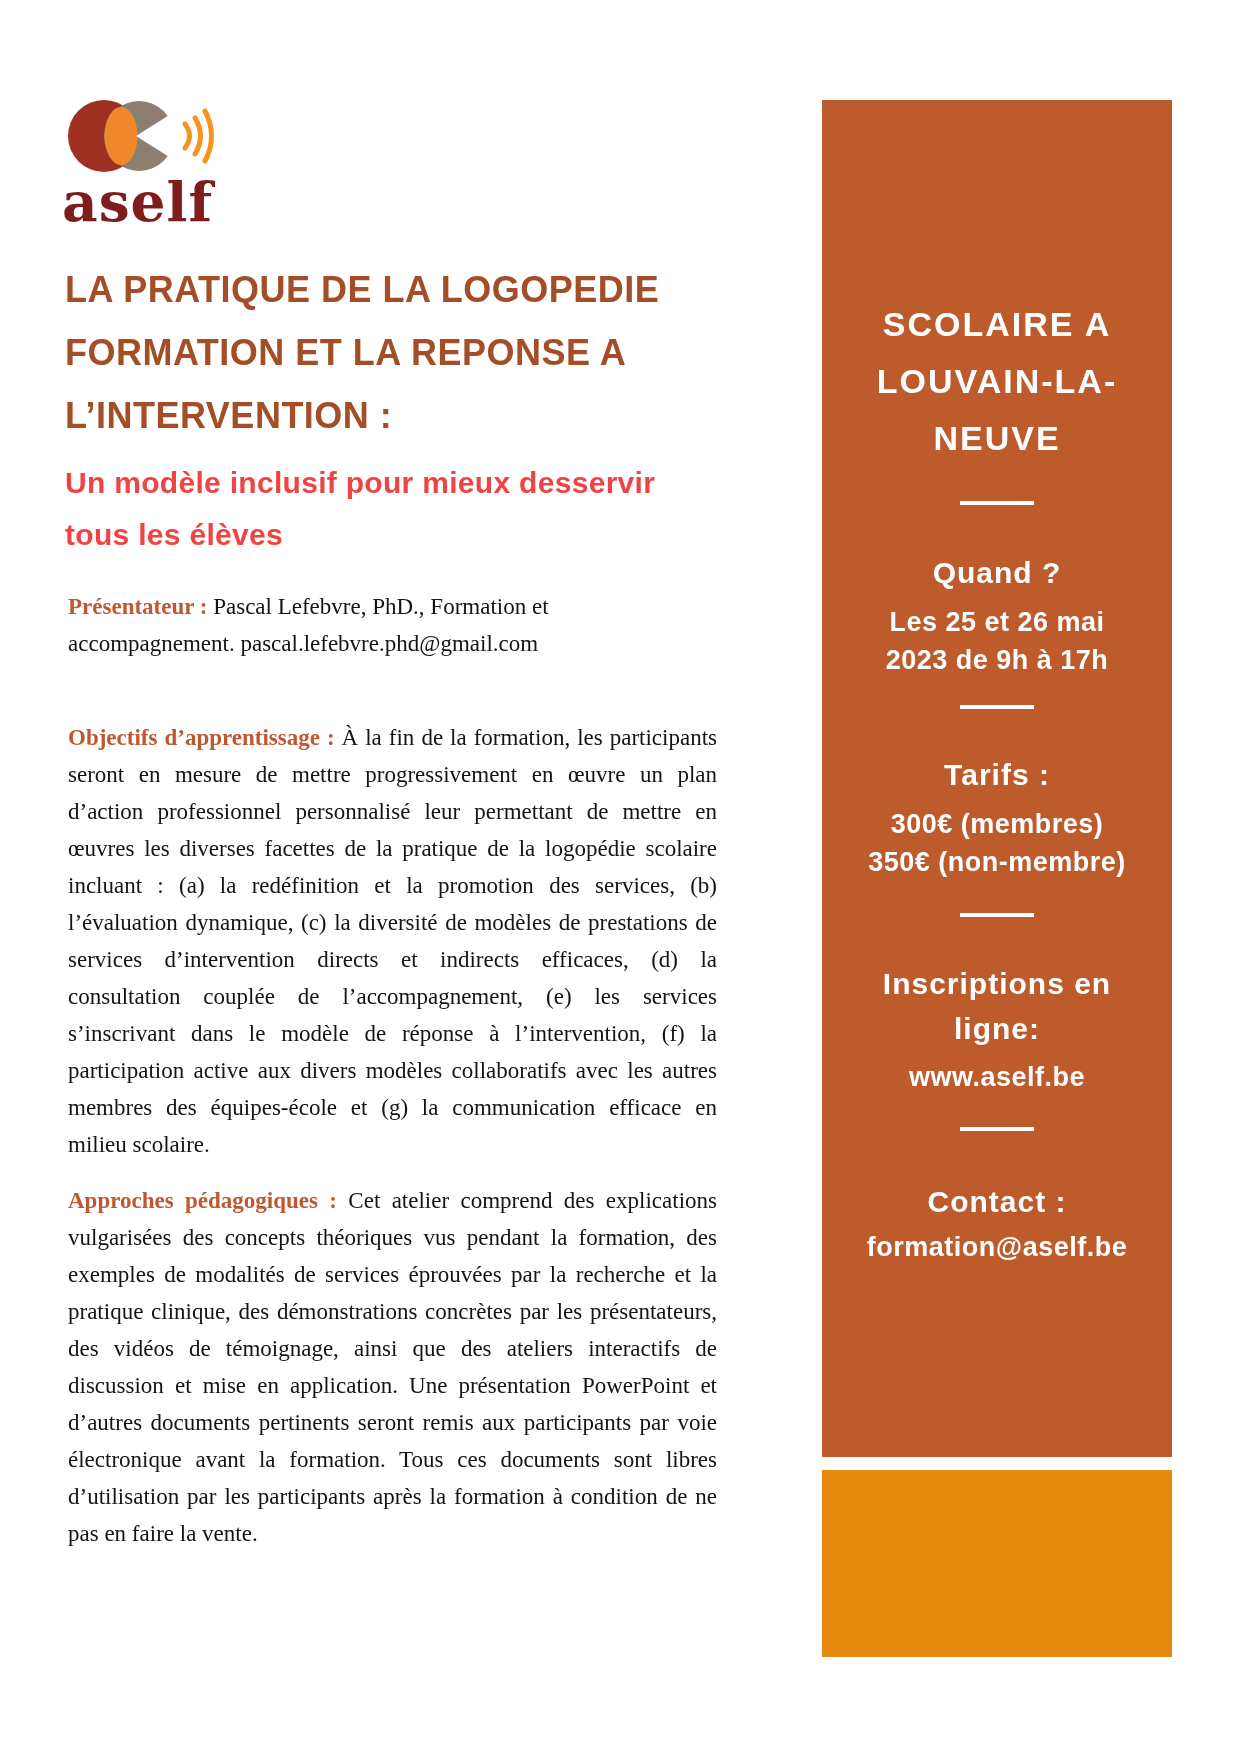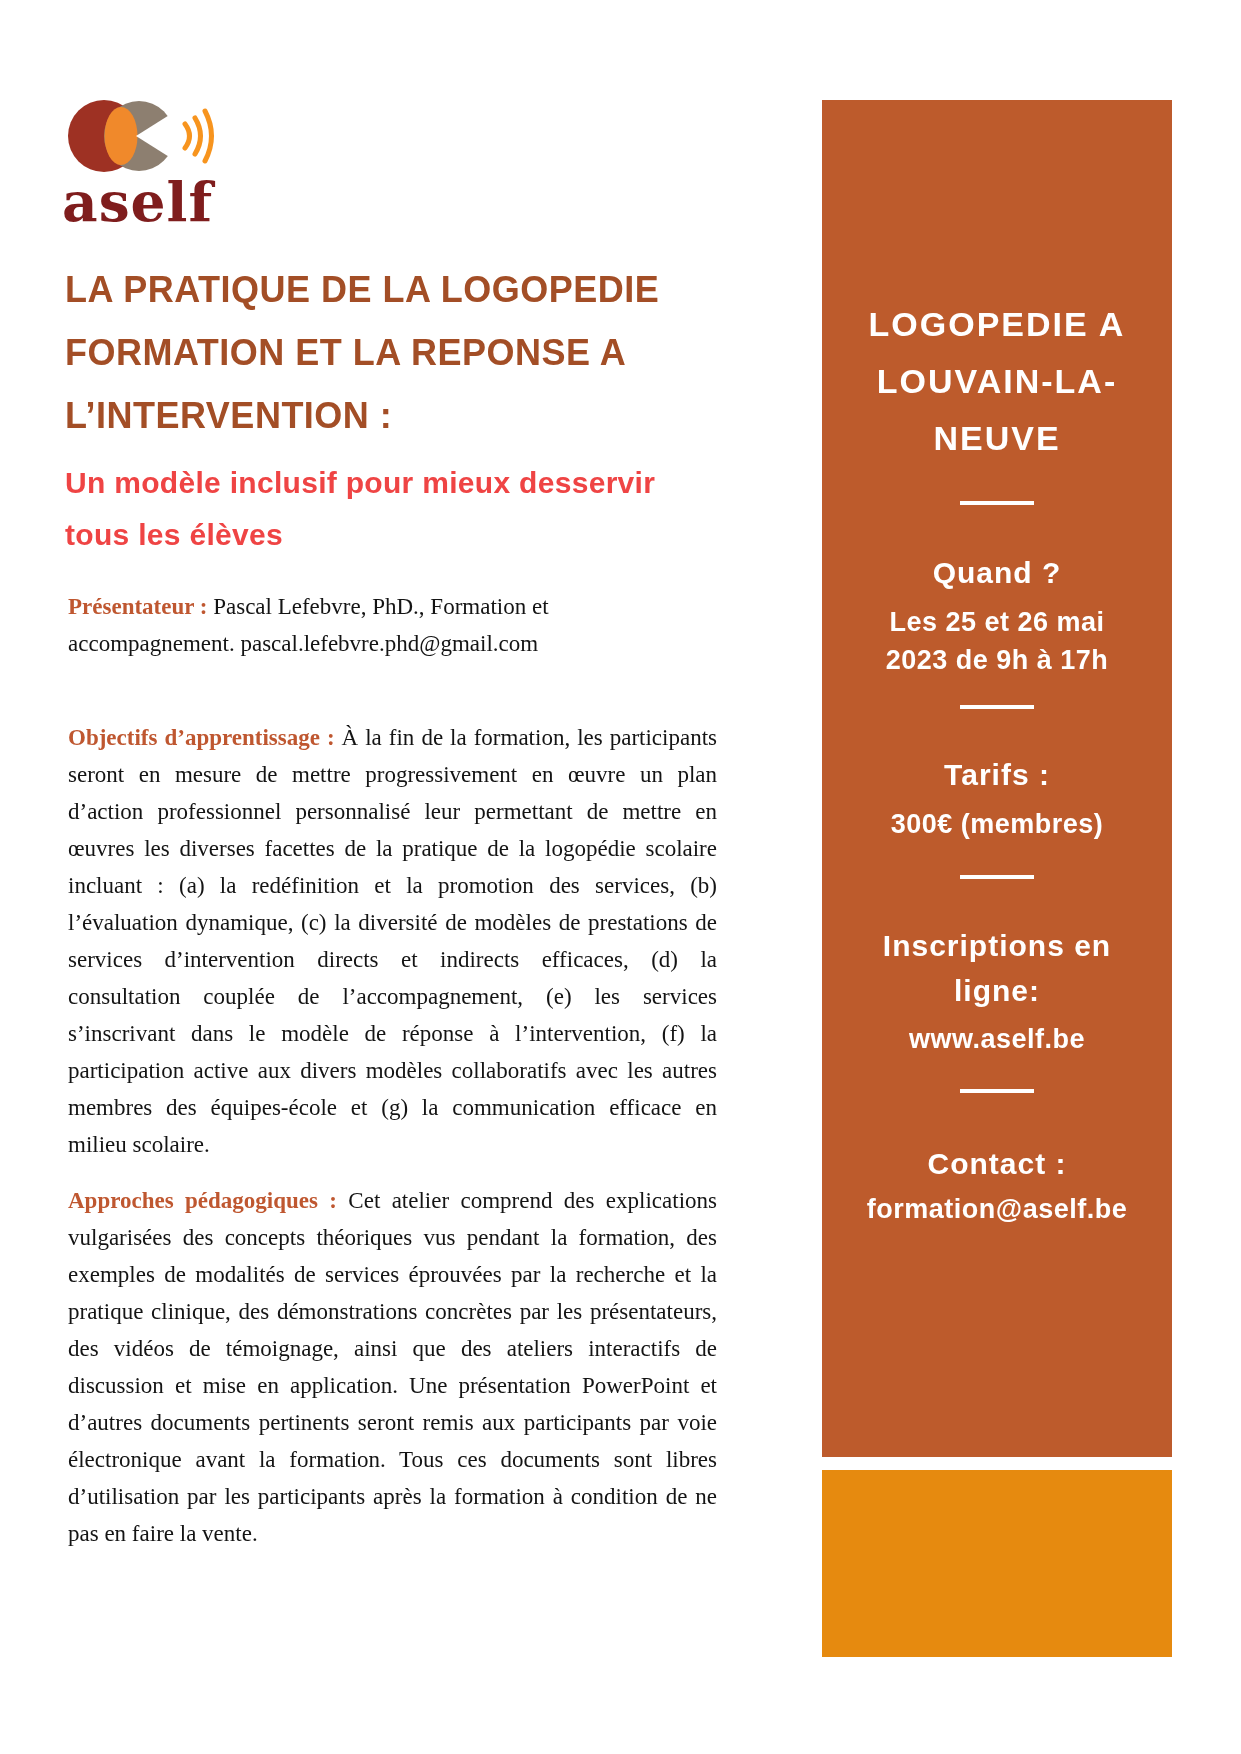--- a/index.html
+++ b/index.html
@@ -87,38 +87,39 @@
 
     <p class="para presenter"><span class="plabel">Présentateur : </span><span>Pascal Lefebvre, PhD., Formation et accompagnement. pascal.lefebvre.phd@gmail.com</span></p>
 
     <p class="para objectives"><span class="plabel">Objectifs d’apprentissage : </span><span>À la fin de la formation, les participants seront en mesure de mettre progressivement en œuvre un plan d’action professionnel personnalisé leur permettant de mettre en œuvres les diverses facettes de la pratique de la logopédie scolaire incluant : (a) la redéfinition et la promotion des services, (b) l’évaluation dynamique, (c) la diversité de modèles de prestations de services d’intervention directs et indirects efficaces, (d) la consultation couplée de l’accompagnement, (e) les services s’inscrivant dans le modèle de réponse à l’intervention, (f) la participation active aux divers modèles collaboratifs avec les autres membres des équipes-école et (g) la communication efficace en milieu scolaire.</span></p>
 
     <p class="para approaches"><span class="plabel">Approches pédagogiques : </span><span>Cet atelier comprend des explications vulgarisées des concepts théoriques vus pendant la formation, des exemples de modalités de services éprouvées par la recherche et la pratique clinique, des démonstrations concrètes par les présentateurs, des vidéos de témoignage, ainsi que des ateliers interactifs de discussion et mise en application. Une présentation PowerPoint et d’autres documents pertinents seront remis aux participants par voie électronique avant la formation. Tous ces documents sont libres d’utilisation par les participants après la formation à condition de ne pas en faire la vente.</span></p>
   </main>
 
   <aside class="sidebar">
     <div class="sb-heading">
-      <div>LOGOPEDIE A</div>
+      <div>SCOLAIRE A</div>
       <div>LOUVAIN-LA-</div>
       <div>NEUVE</div>
     </div>
 
     <div class="divider d1"></div>
 
     <div class="sb-title t-when">Quand ?</div>
     <div class="sb-lines">
       <div>Les 25 et 26 mai</div>
       <div>2023 de 9h à 17h</div>
     </div>
 
     <div class="divider d2"></div>
 
     <div class="sb-title t-price">Tarifs :</div>
     <div class="sb-lines">
       <div>300€ (membres)</div>
+      <div>350€ (non-membre)</div>
     </div>
 
     <div class="divider d3"></div>
 
     <div class="sb-title2 t-reg">
       <div>Inscriptions en</div>
       <div>ligne:</div>
     </div>
     <div class="sb-link l-www">www.aself.be</div>
 

